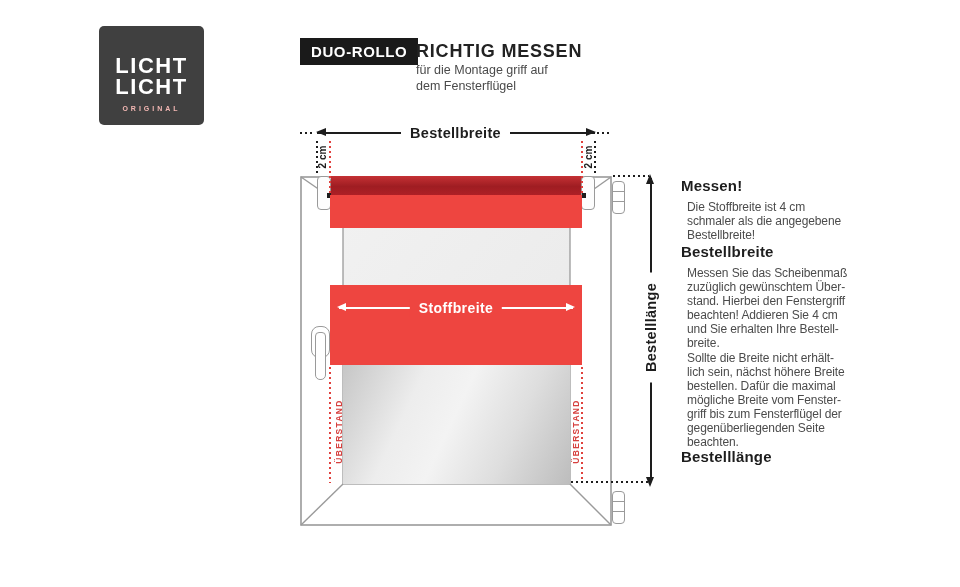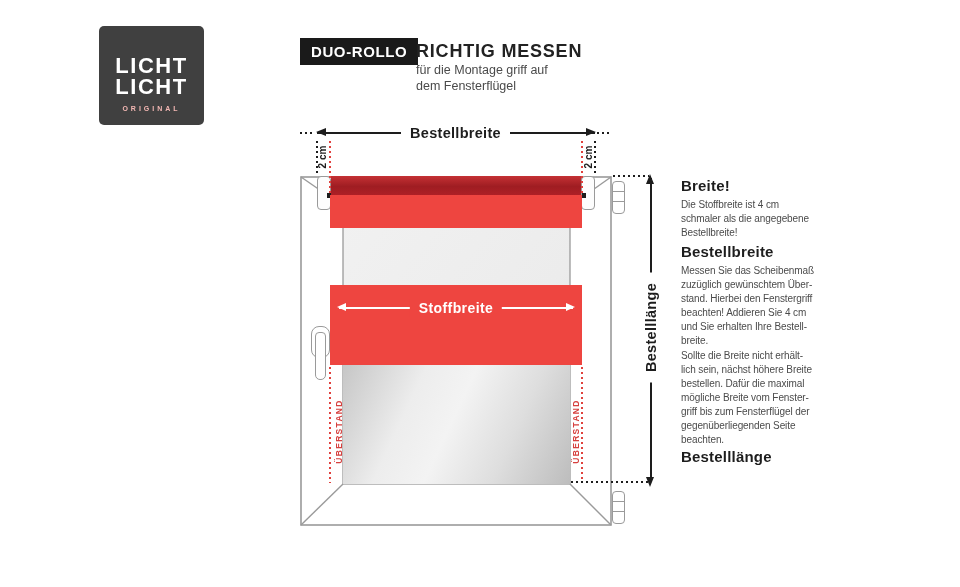--- a/index.html
+++ b/index.html
@@ -66,21 +66,21 @@
   .two-cm{position:absolute;width:30px;height:12px;text-align:center;font-weight:bold;font-size:10px;
           line-height:12px;color:#1d1d1d;}
   .bl-label{position:absolute;left:596px;top:319px;width:110px;height:17px;text-align:center;
             background:#fff;font-weight:bold;font-size:14.5px;line-height:17px;color:#1d1d1d;letter-spacing:0.3px;}
   .ueb{position:absolute;width:88px;height:11px;text-align:center;font-weight:bold;font-size:8.5px;
        line-height:11px;color:#d6403e;letter-spacing:1.3px;}
 
   
   .info-sec{position:absolute;left:681px;width:190px;}
   .info-h{font-weight:bold;font-size:15px;line-height:17px;color:#1d1d1d;margin:0 0 4px;letter-spacing:0.2px;}
-  .info-p{font-size:10px;line-height:14.1px;color:#4b4b4b;white-space:pre-line;margin:0;letter-spacing:-0.1px;}
+  .info-p{font-size:12px;line-height:14.1px;color:#4b4b4b;white-space:pre-line;margin:6px;letter-spacing:-0.1px;}
 </style>
 </head>
 <body>
 
 <div class="canvas">
 
   <div class="logo">
     <div class="logo-line">LICHT</div>
     <div class="logo-line">LICHT</div>
     <div class="logo-sub">ORIGINAL</div>
@@ -155,21 +155,21 @@
   <div class="two-cm rot" style="left:574px;top:151px;">2 cm</div>
 
   <div class="hdot-k" style="left:613px;top:175px;width:36px;"></div>
   <div class="hdot-k" style="left:571px;top:481px;width:78px;"></div>
   <div class="dim-line-v" style="left:650px;top:178px;height:303px;"></div>
   <div class="ah ah-up" style="left:646px;top:174px;"></div>
   <div class="ah ah-down" style="left:646px;top:477px;"></div>
   <div class="bl-label rot">Bestelllänge</div>
 
   <div class="info-sec" style="top:177px;">
-    <p class="info-h">Breite!</p>
+    <p class="info-h">Messen!</p>
     <p class="info-p">Die Stoffbreite ist 4 cm
 schmaler als die angegebene
 Bestellbreite!</p>
   </div>
   <div class="info-sec" style="top:243px;">
     <p class="info-h">Bestellbreite</p>
     <p class="info-p">Messen Sie das Scheibenmaß
 zuzüglich gewünschtem Über-
 stand. Hierbei den Fenstergriff
 beachten! Addieren Sie 4 cm

